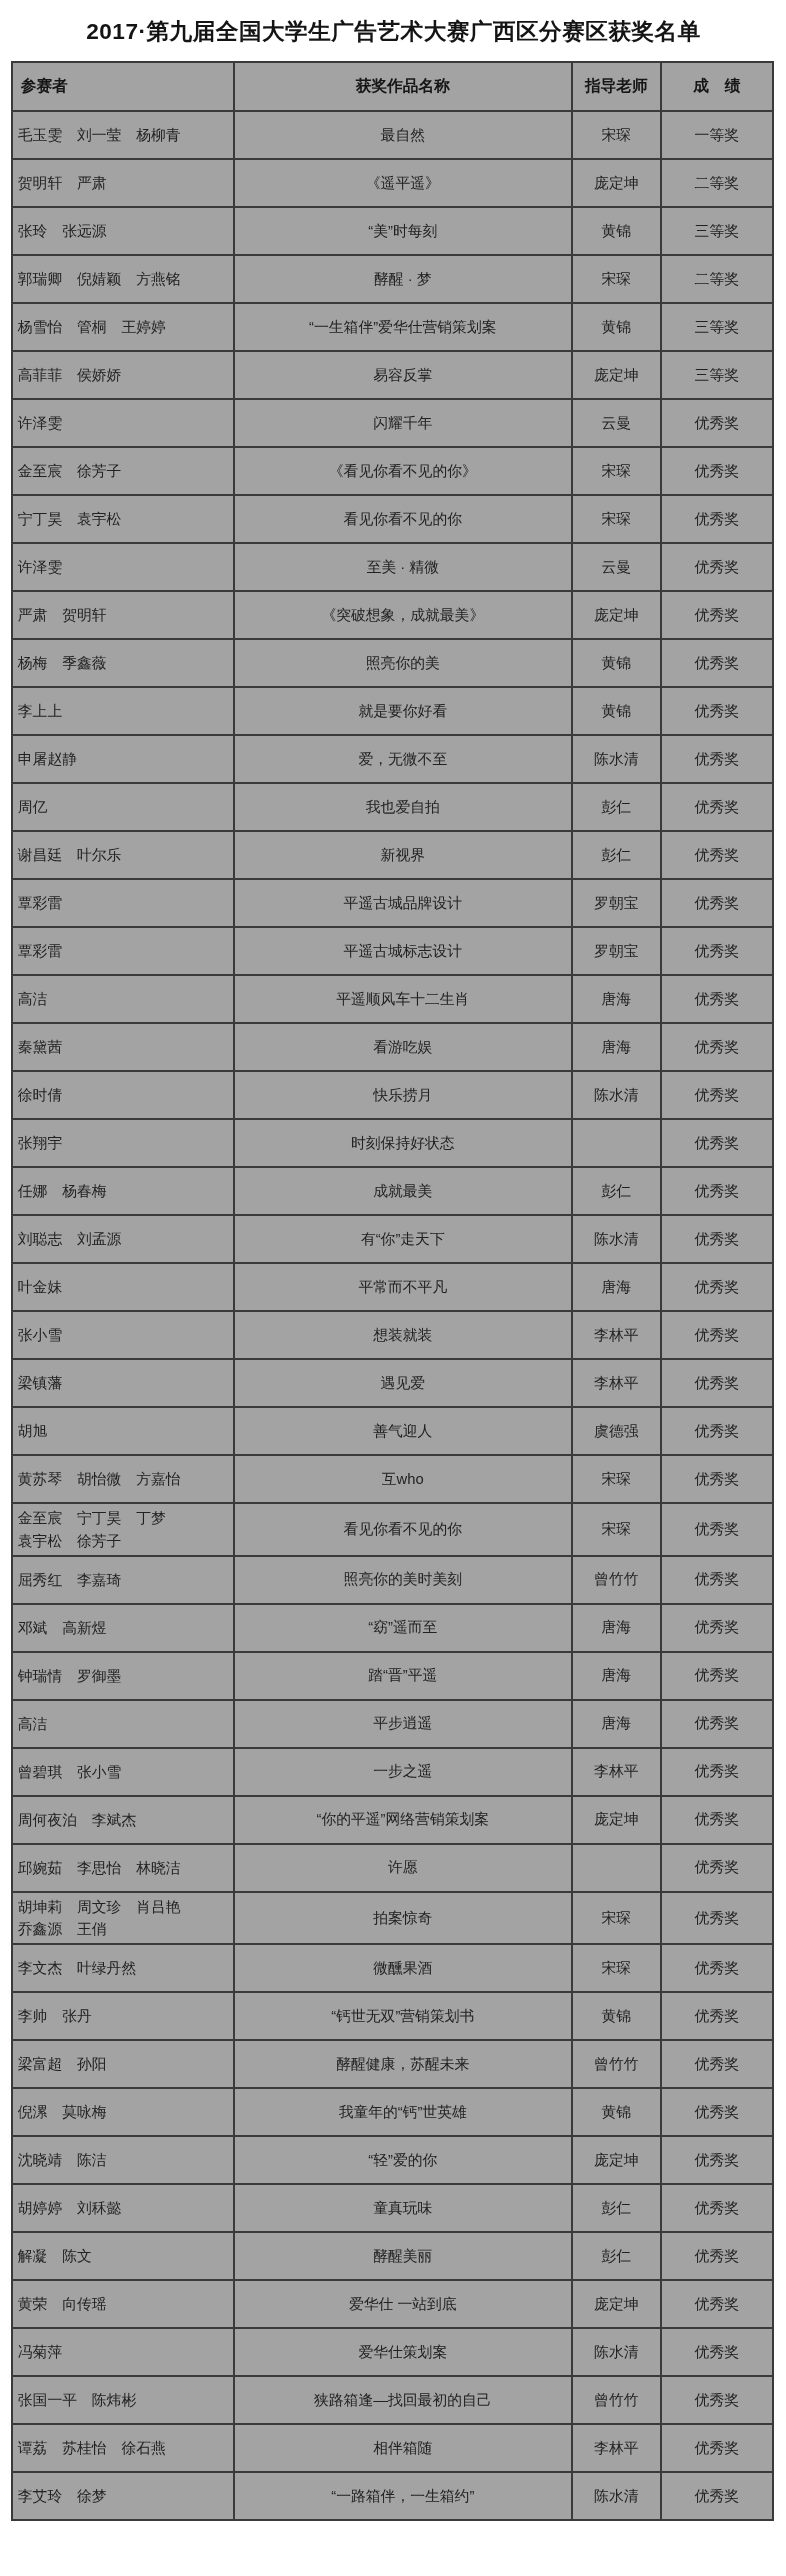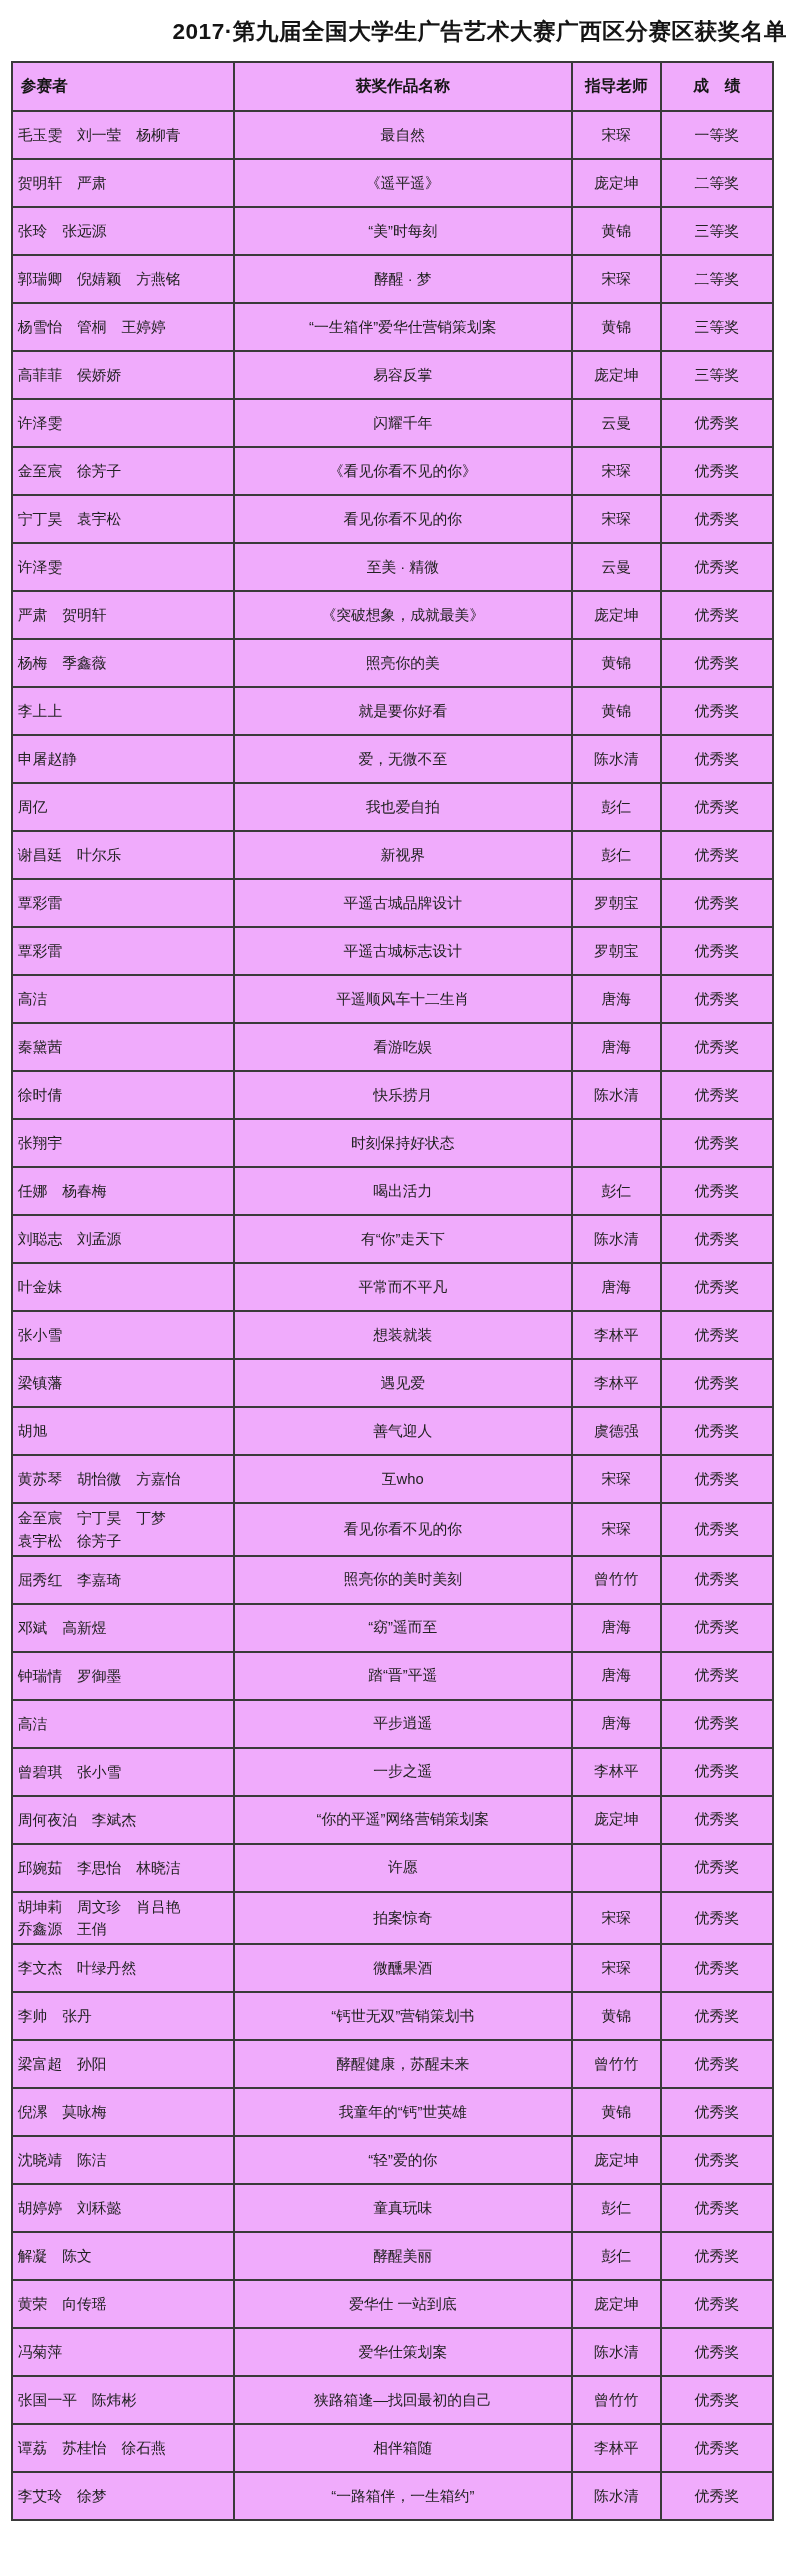--- a/index.html
+++ b/index.html
@@ -9,33 +9,33 @@
   }
   body {
     width: 787px;
     height: 2576px;
     font-family: "Liberation Sans", "DejaVu Sans", sans-serif;
     color: #1e1e1e;
     position: relative;
   }
   .page-title {
     padding-top: 15.7px;
-    text-align: right;
+    text-align: center;
     font-size: 22.6px;
     font-weight: 600;
     letter-spacing: 0.5px;
     color: #141414;
     white-space: nowrap;
   }
   table.awards {
     border-collapse: collapse;
     table-layout: fixed;
     width: 761px;
     margin: 14.8px 0 0 10.8px;
-    background: #f0abfc;
+    background: #a3a3a3;
   }
   table.awards th,
   table.awards td {
     border: 2px solid #3a3a3a;
     overflow: hidden;
   }
   table.awards th {
     height: 43px;
     font-size: 15.7px;
     font-weight: 700;
@@ -208,21 +208,21 @@
     <td>优秀奖</td>
   </tr>
       <tr>
     <td class="c-part">张翔宇</td>
     <td>时刻保持好状态</td>
     <td></td>
     <td>优秀奖</td>
   </tr>
       <tr>
     <td class="c-part">任娜　杨春梅</td>
-    <td>喝出活力</td>
+    <td>成就最美</td>
     <td>彭仁</td>
     <td>优秀奖</td>
   </tr>
       <tr>
     <td class="c-part">刘聪志　刘孟源</td>
     <td>有“你”走天下</td>
     <td>陈水清</td>
     <td>优秀奖</td>
   </tr>
       <tr>

